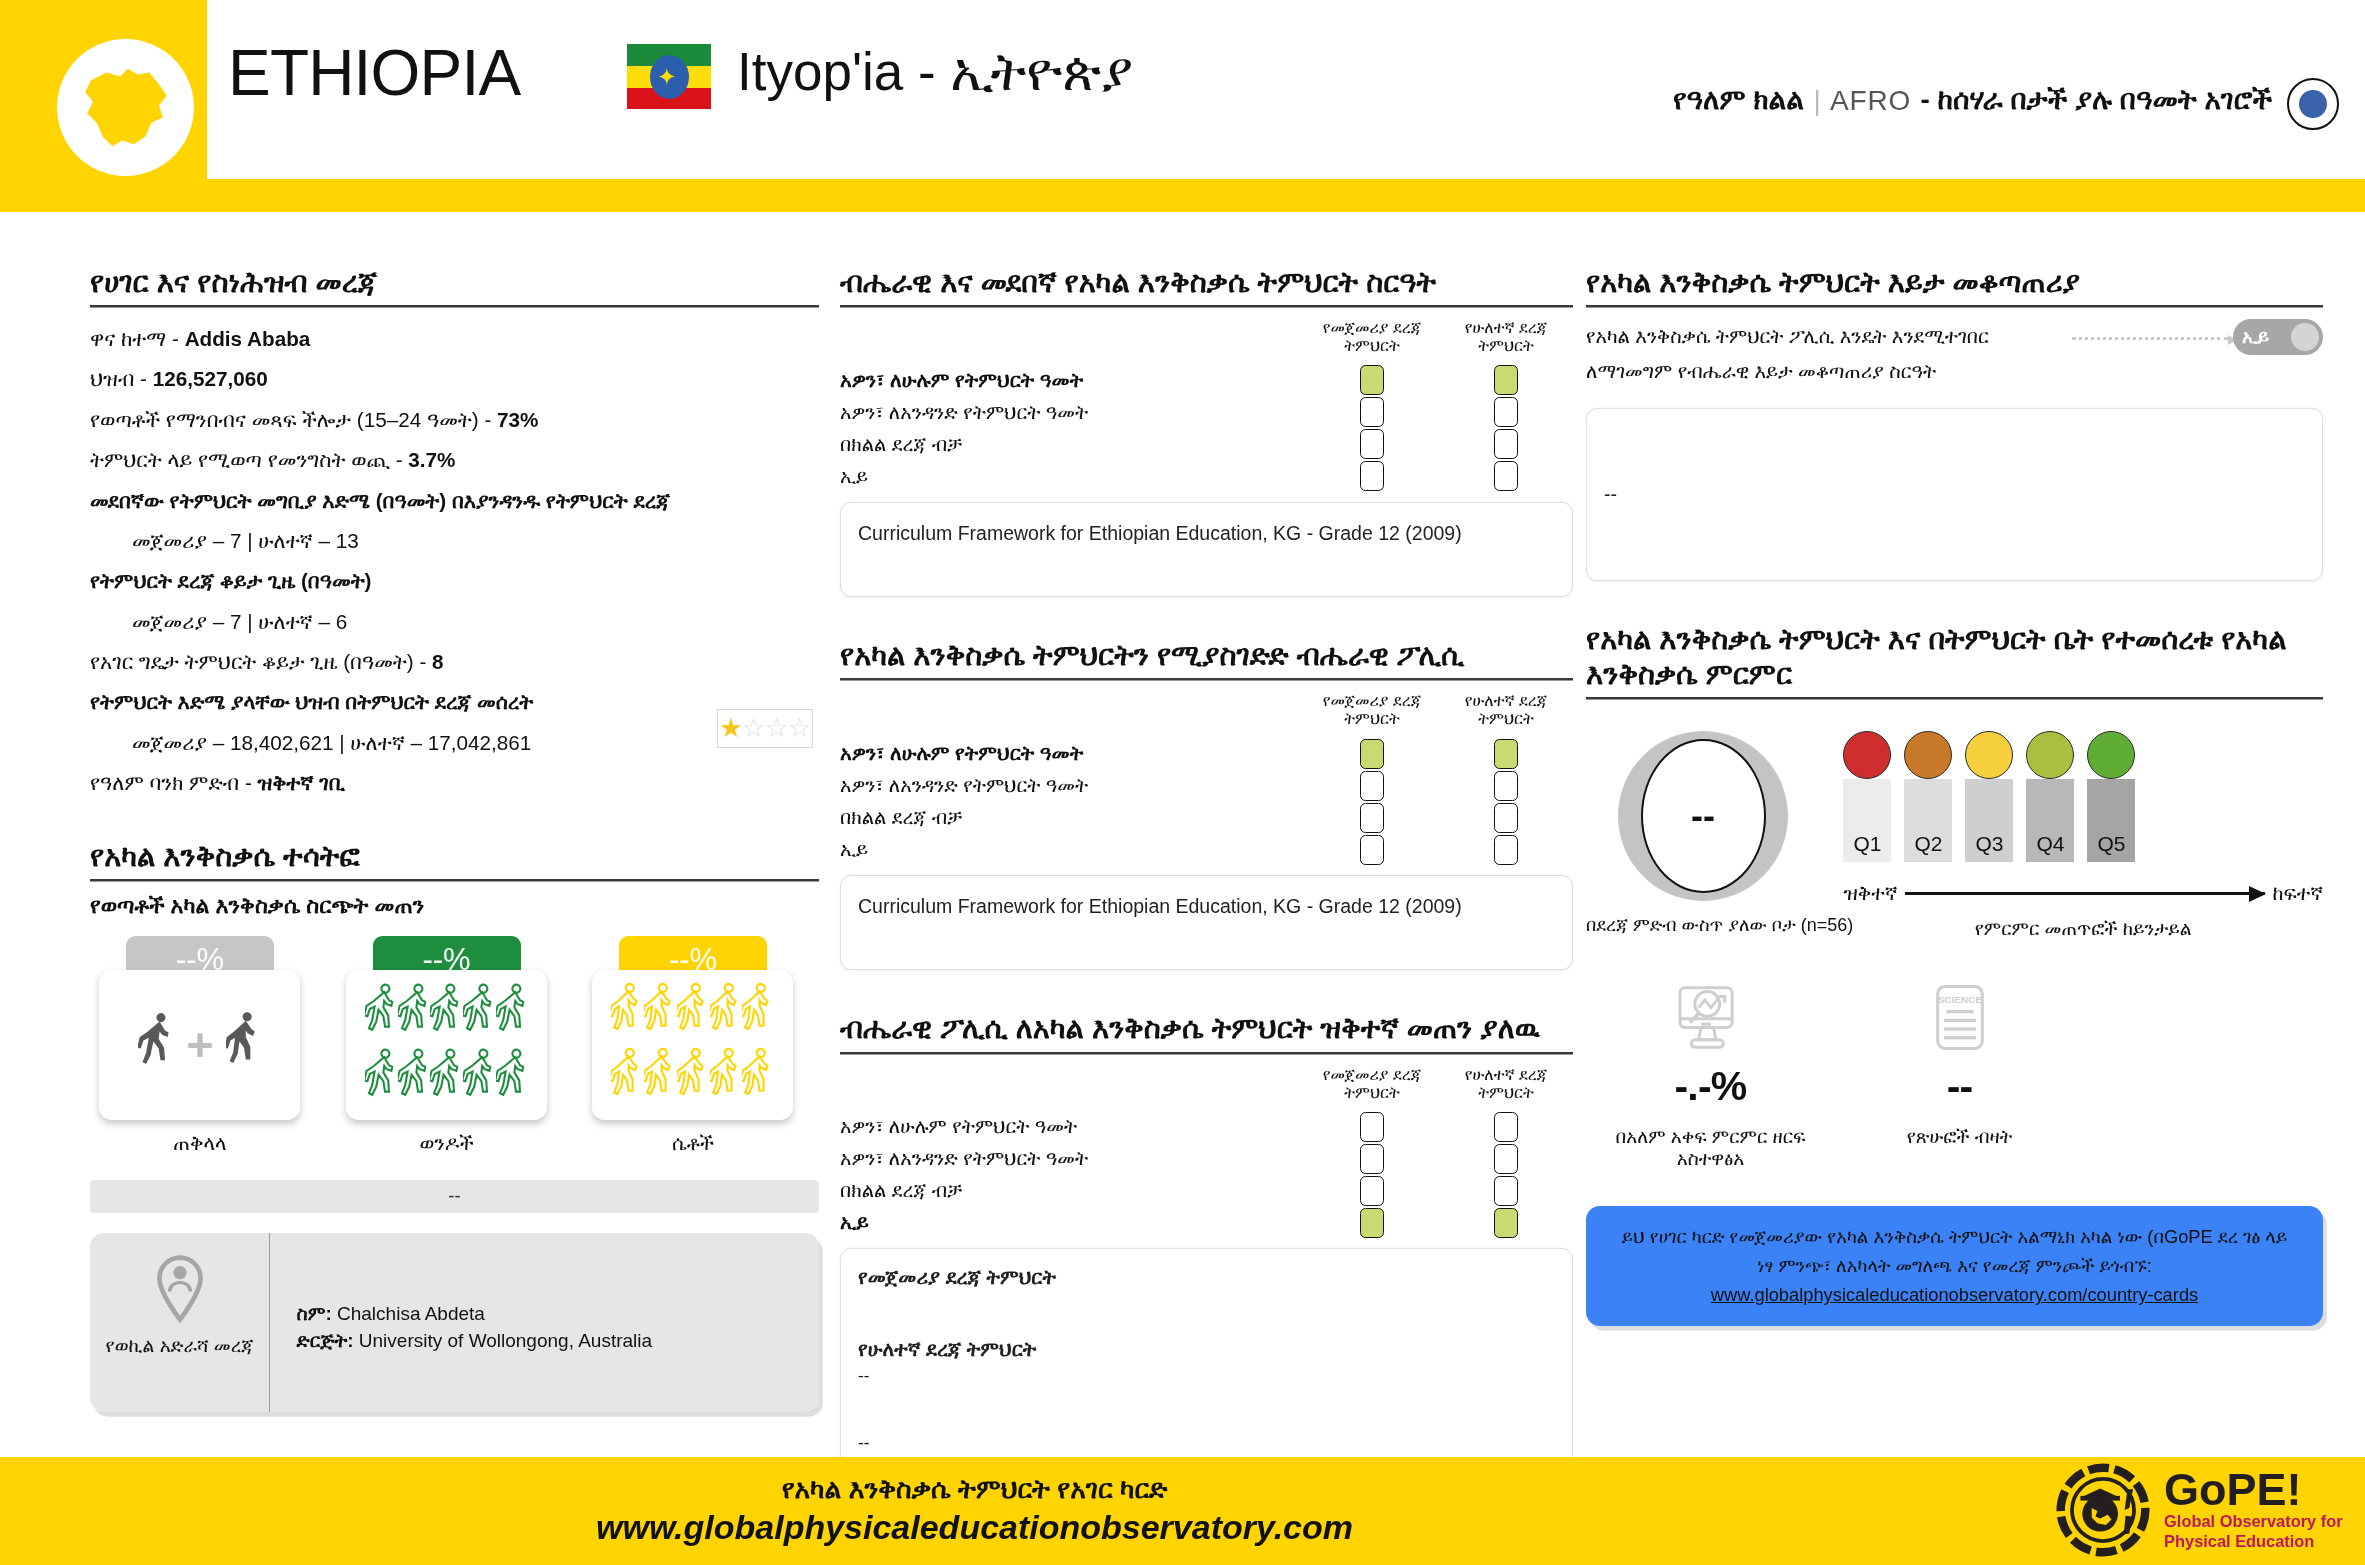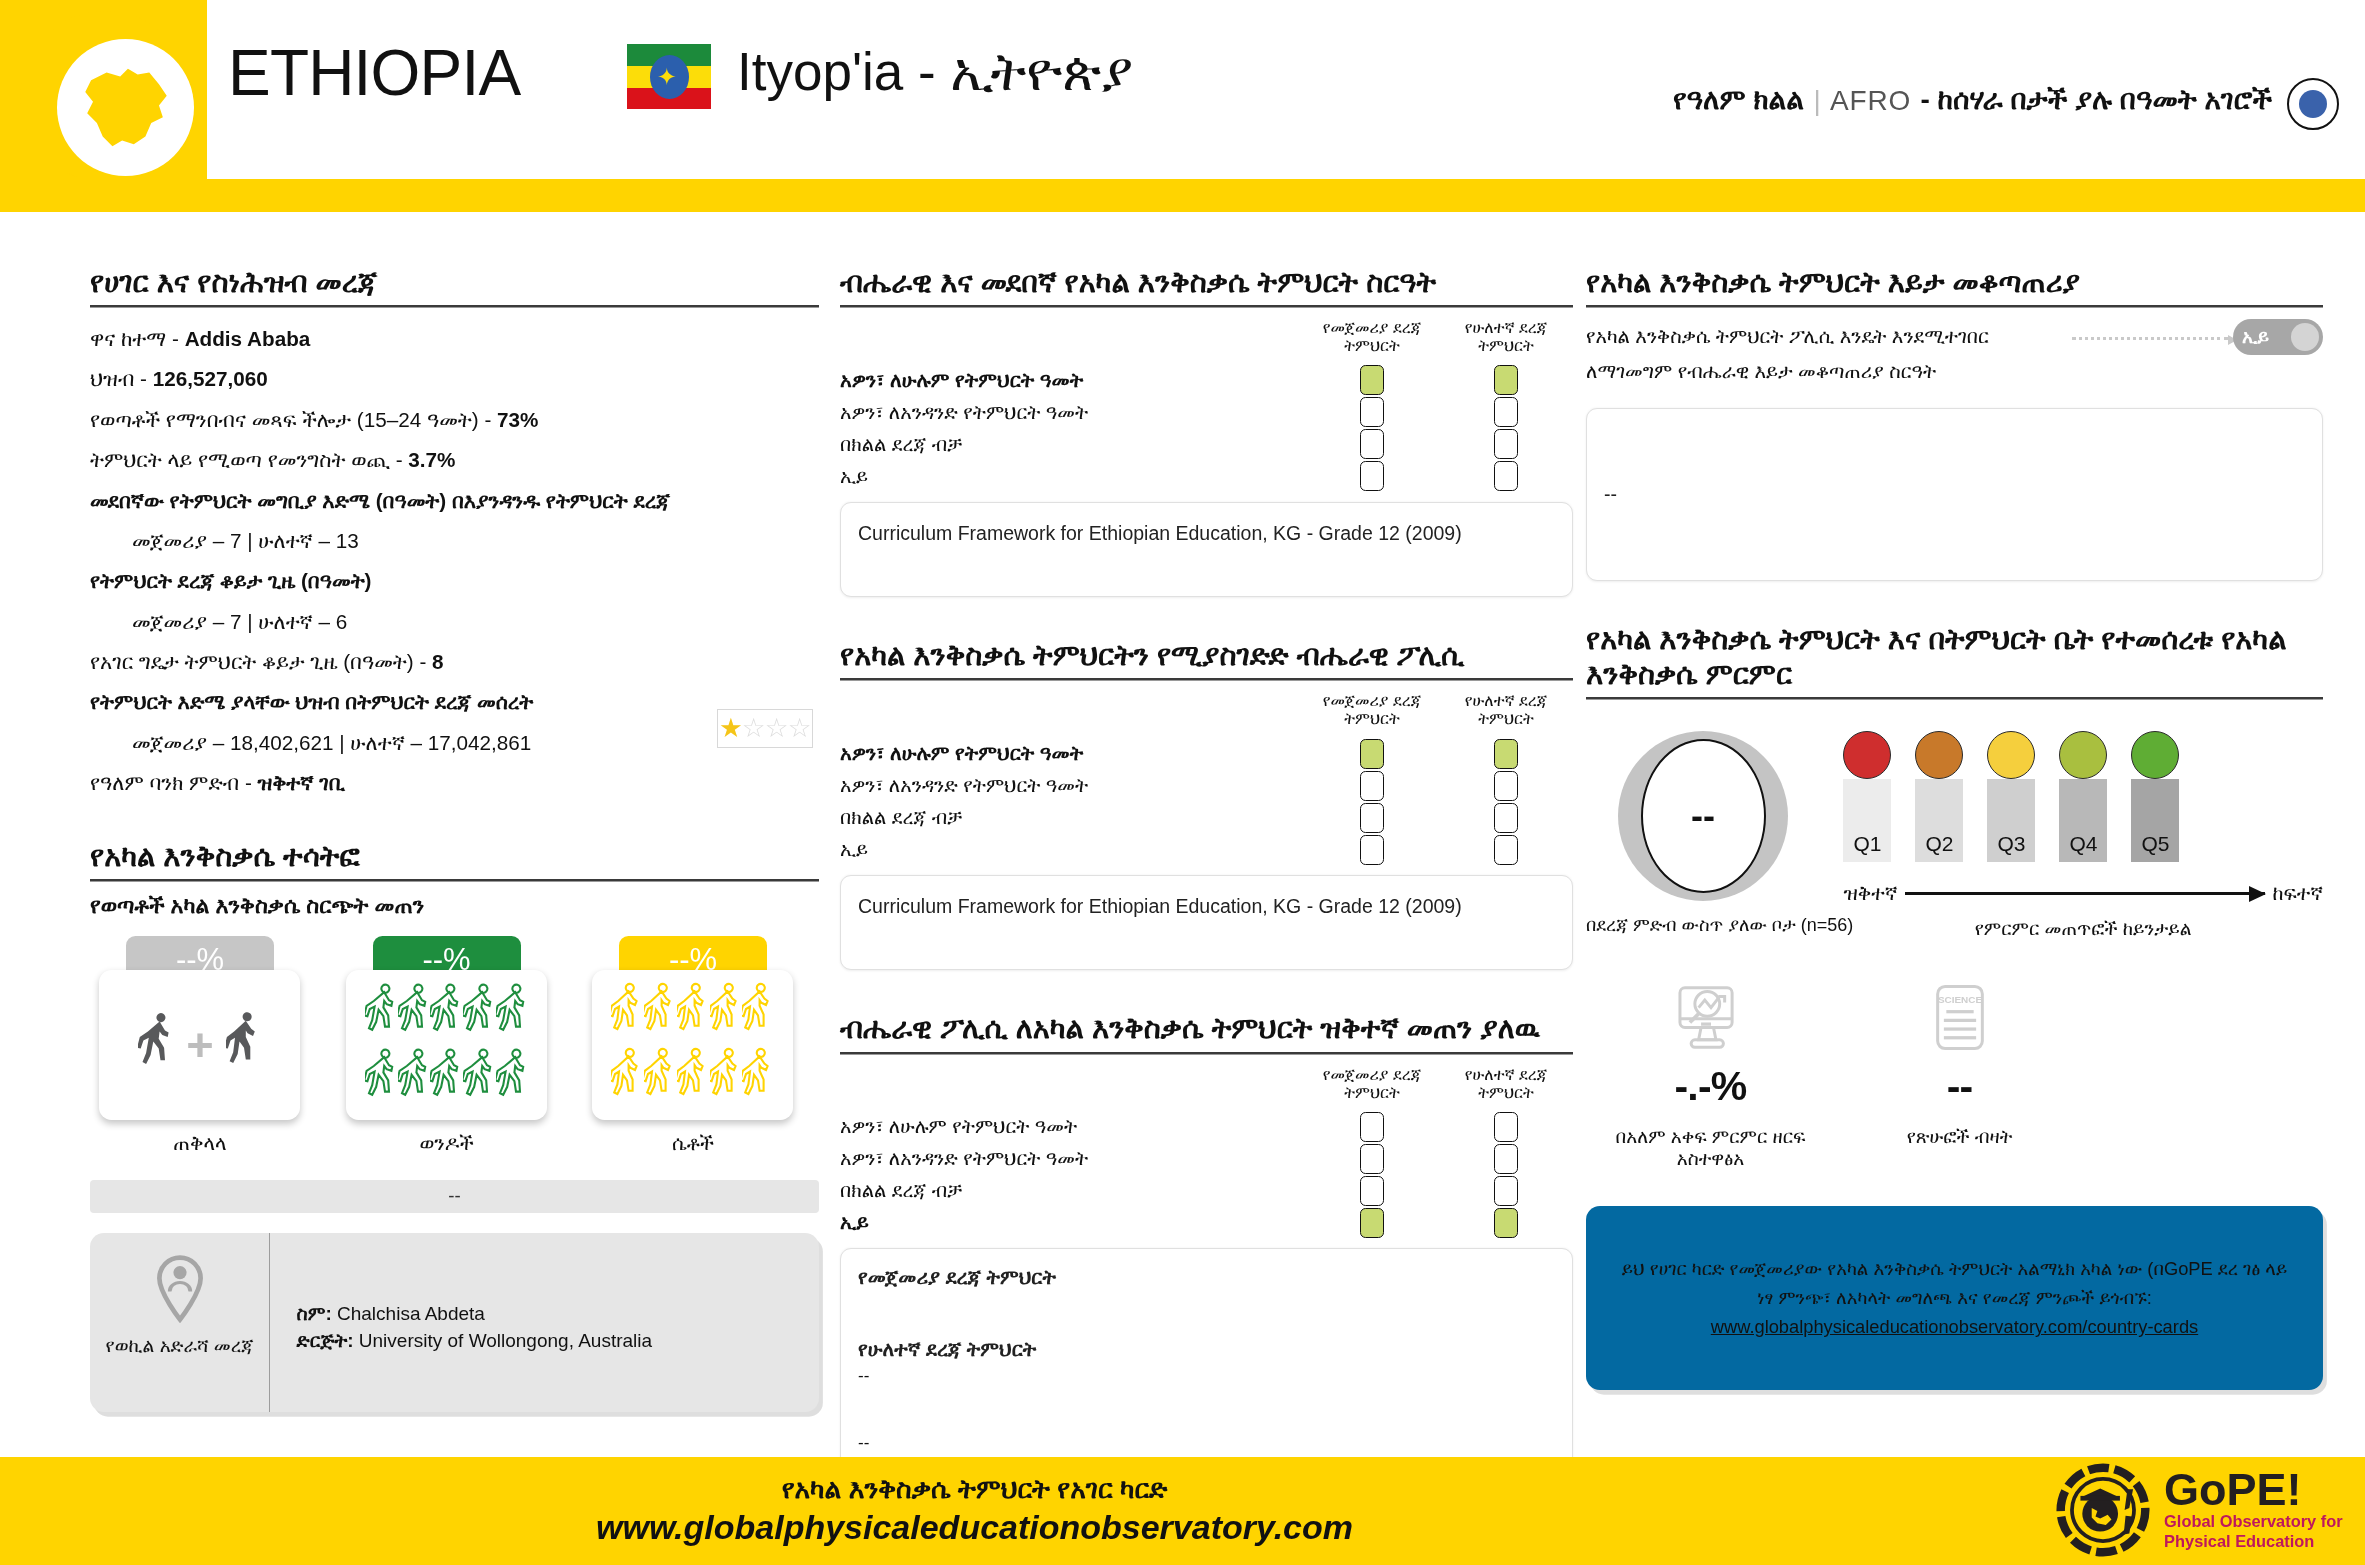--- a/index.html
+++ b/index.html
@@ -114,37 +114,37 @@
   .subtxt2{font-size:19.5px;line-height:1.7;}
 
   .gauge-wrap{display:flex;margin-top:31px;}
   .gauge{width:234px;position:relative;}
   .gauge .g-ring{width:170px;height:170px;border-radius:50%;background:#c4c4c4;position:relative;margin:0 auto;}
   .gauge .g-hole{position:absolute;left:22.6px;top:7.8px;width:125px;height:154px;border-radius:50%;
      background:#fff;border:2.3px solid #111;box-sizing:border-box;}
   .gauge .g-val{position:absolute;left:0;top:64px;width:170px;text-align:center;font-size:36px;font-weight:bold;color:#111;}
   .gauge .g-cap{text-align:center;font-size:18px;margin-top:14px;color:#111;white-space:nowrap;}
   .quints{flex:1;padding-left:23.4px;}
-  .q-row{display:flex;gap:24px;align-items:flex-end;}
+  .q-row{display:flex;gap:13px;align-items:flex-end;}
   .q{width:48px;position:relative;}
   .q .bar{height:83px;width:48px;}
   .q .dot{width:48px;height:48px;border-radius:50%;border:1.9px solid #2b2b2b;box-sizing:border-box;}
   .q .qlab{position:absolute;left:0;bottom:6.2px;width:48px;text-align:center;font-size:21px;color:#111;}
   .arrowline{display:flex;align-items:center;margin-top:20px;font-size:20px;gap:7.8px;}
   .arrowline .ln{flex:1;height:0;border-top:3.9px solid #111;position:relative;}
   .arrowline .ln:after{content:"";position:absolute;right:-1.6px;top:-8.6px;border-left:17px solid #111;
      border-top:8.6px solid transparent;border-bottom:8.6px solid transparent;}
   .q-cap{text-align:center;font-size:18.7px;margin-top:12.5px;}
 
   .icons-row{display:flex;margin-top:44px;}
   .ic{width:249px;text-align:center;}
   .ic .big{font-size:41px;font-weight:bold;letter-spacing:-0.8px;margin-top:4.7px;}
   .ic .cap{font-size:18.7px;margin-top:15.6px;}
-  .disclaimer{margin-top:36px;background:#0369a1;border-radius:14px;box-shadow:3.9px 4.7px 0 rgba(0,0,0,.13);
-     padding:48px 31px;text-align:center;font-size:18.3px;line-height:1.6;}
+  .disclaimer{margin-top:36px;background:#3b82f6;border-radius:14px;box-shadow:3.9px 4.7px 0 rgba(0,0,0,.13);
+     padding:16px 31px;text-align:center;font-size:18.3px;line-height:1.6;}
   .disclaimer a{color:#111;text-decoration:underline;}
 
   
   .footer{position:absolute;left:0;bottom:0;width:2366px;height:108px;background:#ffd400;}
   .footer .f1{position:absolute;left:0;top:17px;width:1949px;text-align:center;font-size:26.5px;font-weight:bold;}
   .footer .f2{position:absolute;left:0;top:51px;width:1949px;text-align:center;font-size:34px;
      font-style:italic;font-weight:bold;}
   .gope{position:absolute;right:23.4px;top:6.2px;display:flex;align-items:center;gap:14px;}
   .gope .lg{width:94px;height:94px;}
   .gope .tx .t1{font-size:45px;font-weight:bold;line-height:.95;color:#231f20;}

